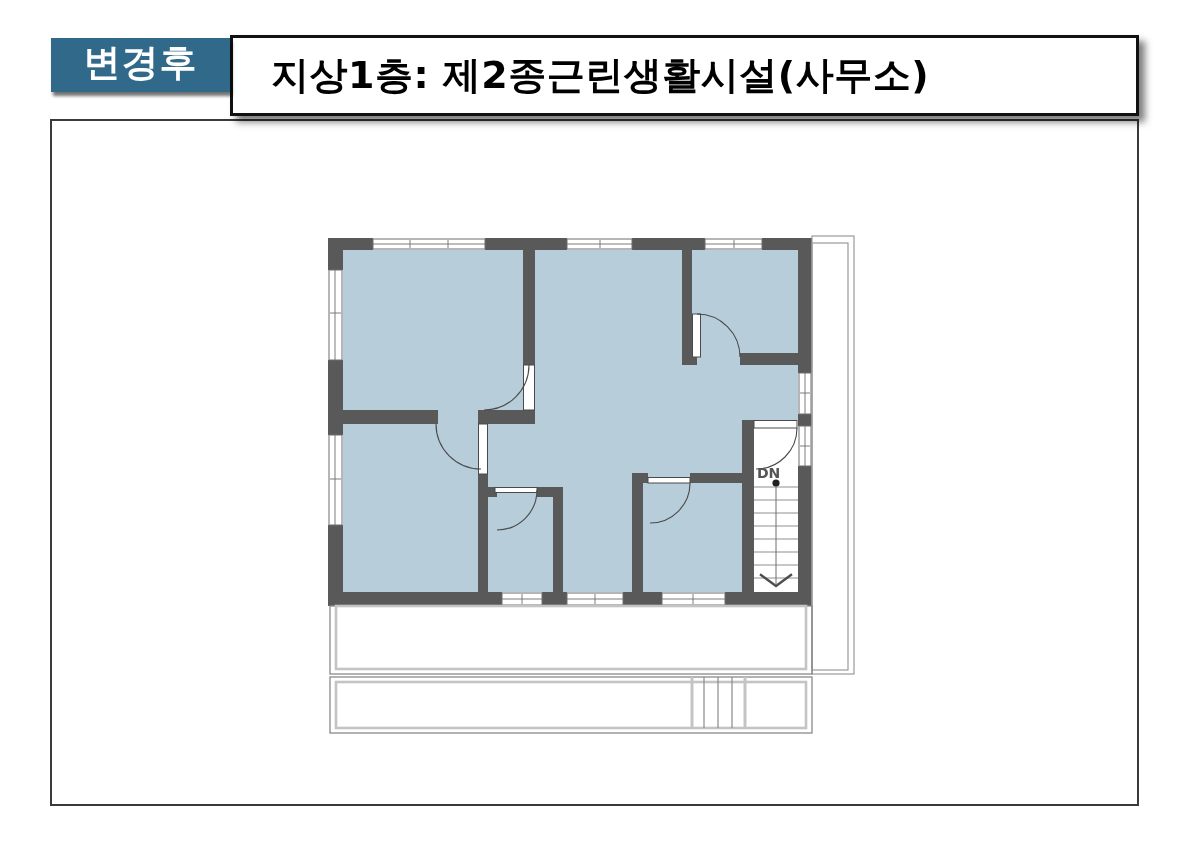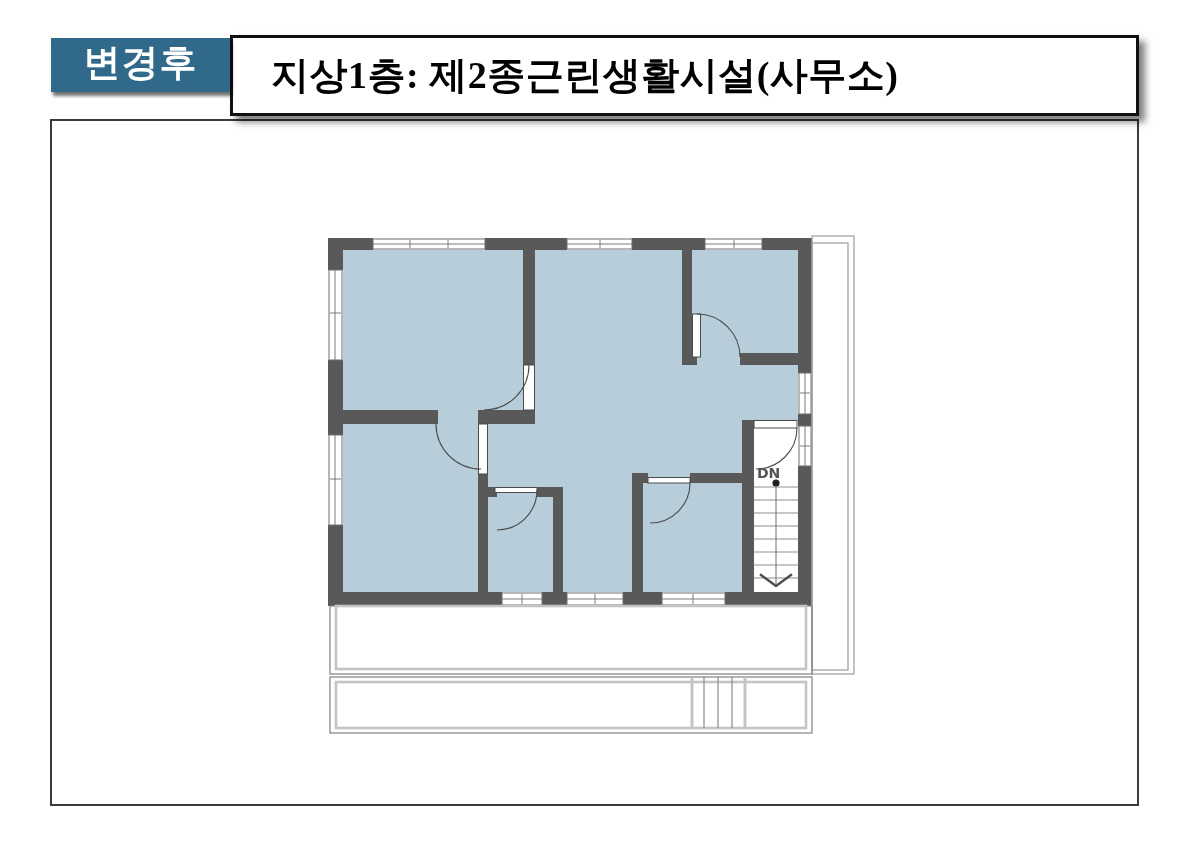--- a/index.html
+++ b/index.html
@@ -22,21 +22,20 @@
     z-index:3;
   }
   .title-bar{
     position:absolute;left:230px;top:35px;width:909px;height:81px;
     background:#fff;border:3px solid #111;box-sizing:border-box;
     box-shadow:6px 6px 7px rgba(0,0,0,.5);
     display:flex;align-items:center;
     padding-left:38px;
     color:#000;font-weight:bold;font-size:38px;letter-spacing:0.5px;
     z-index:2;
-    font-family:Liberation Serif, serif;
   }
   .frame{
     position:absolute;left:50px;top:119px;width:1089px;height:687px;
     border:2px solid #3a3a3a;box-sizing:border-box;background:#fff;
     z-index:1;
   }
   svg.plan{position:absolute;left:0;top:0;z-index:2;}
   .wall{fill:var(--wall);stroke:none;}
   .room{fill:var(--floor);stroke:none;}
   .win{fill:#fff;stroke:#6e6e6e;stroke-width:1;}

